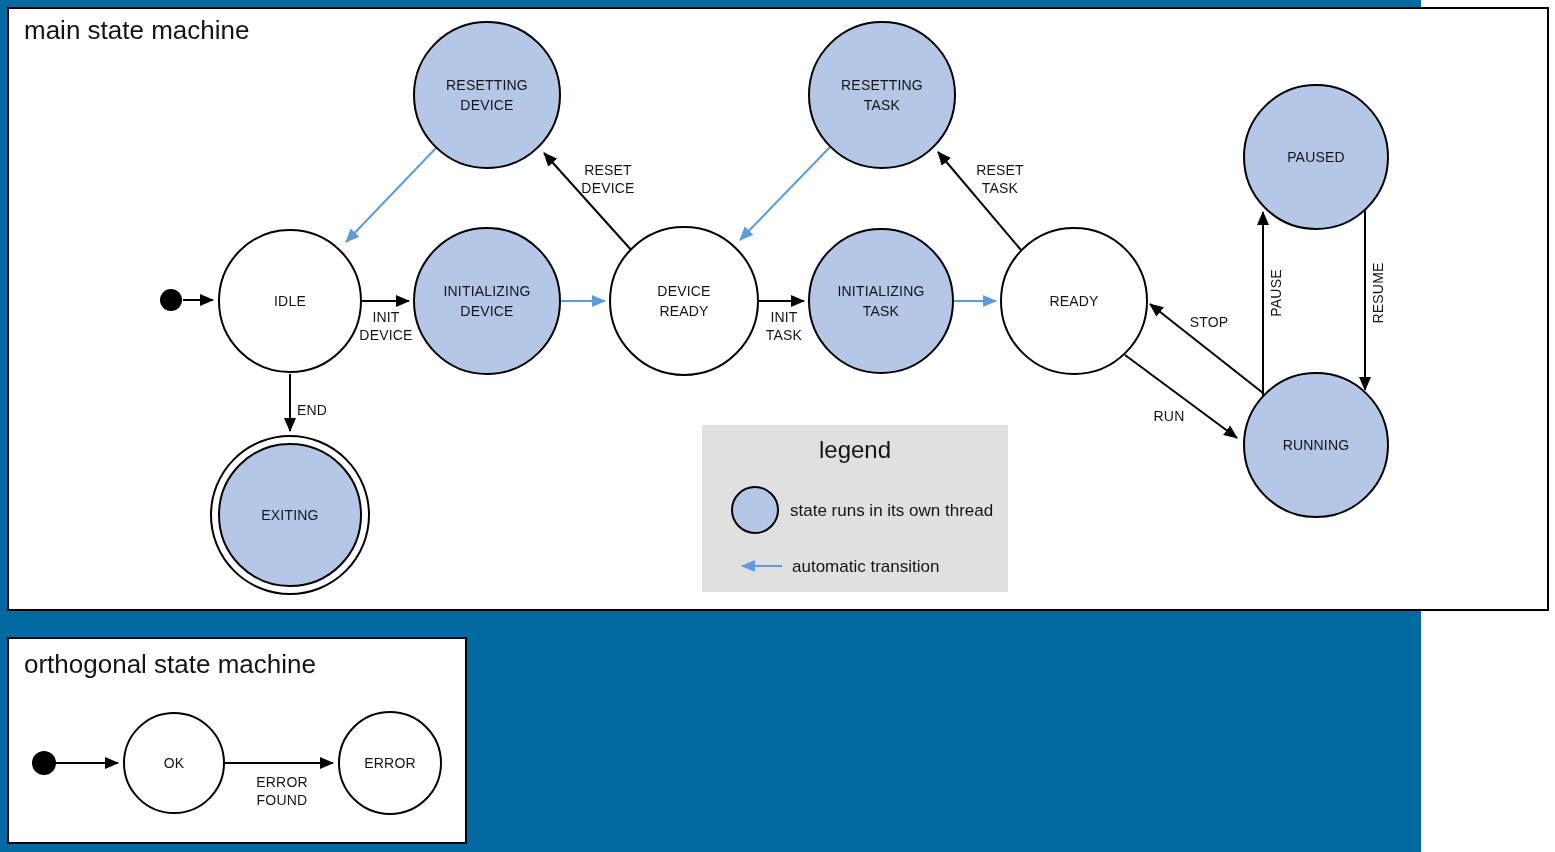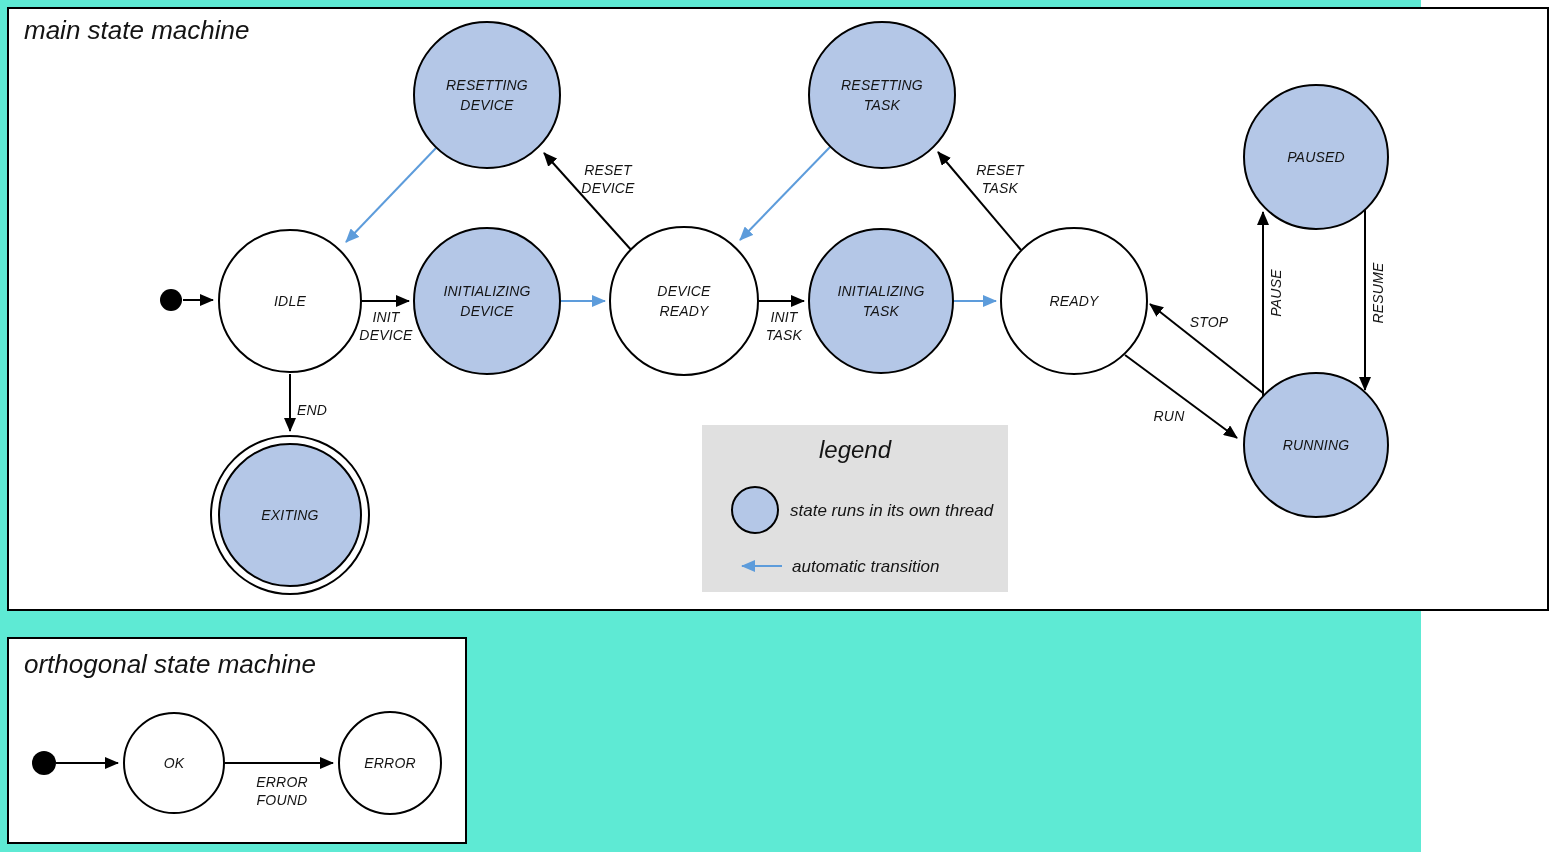--- a/index.html
+++ b/index.html
@@ -1,16 +1,16 @@
 <!DOCTYPE html>
 <html><head>
 <meta charset="utf-8">
 <style>
   html,body{margin:0;padding:0;background:#fff;}
-  .canvas{position:relative;width:1421px;height:852px;background:#5eead4;font-style:italic;}
+  .canvas{position:relative;width:1421px;height:852px;background:#0369a1;}
   svg text{font-family:"Liberation Sans","DejaVu Sans",sans-serif;fill:#141414;}
   .box-title{font-size:26px;}
   .node-label{font-size:14px;text-anchor:middle;letter-spacing:0.2px;}
   .edge-label{font-size:14px;text-anchor:middle;letter-spacing:0.2px;}
   .legend-title{font-size:24px;text-anchor:middle;}
   .legend-text{font-size:17px;}
   .frame{fill:#ffffff;stroke:#000000;stroke-width:2;}
   .state{stroke:#000000;stroke-width:2;}
   .white-state{fill:#ffffff;}
   .edge{stroke:#000000;stroke-width:2;fill:none;}

